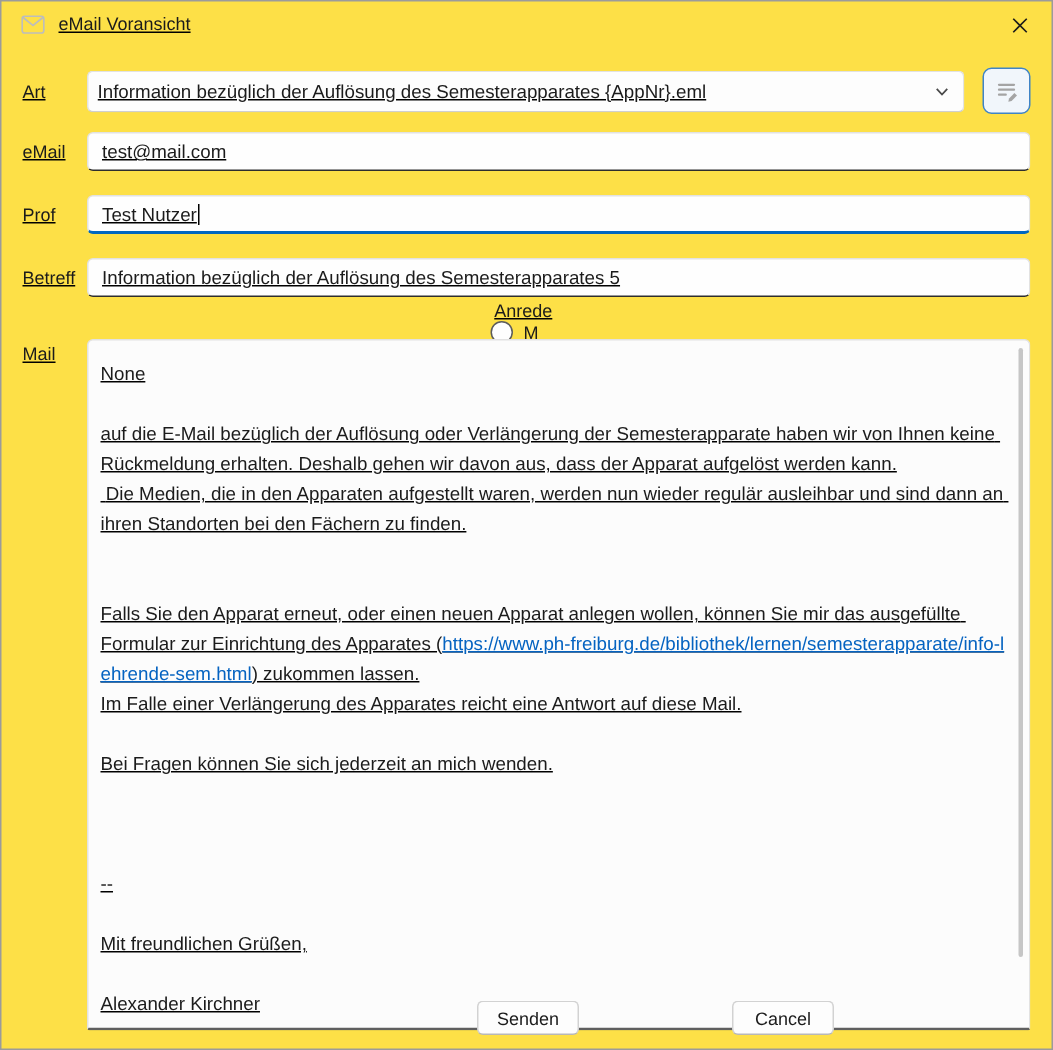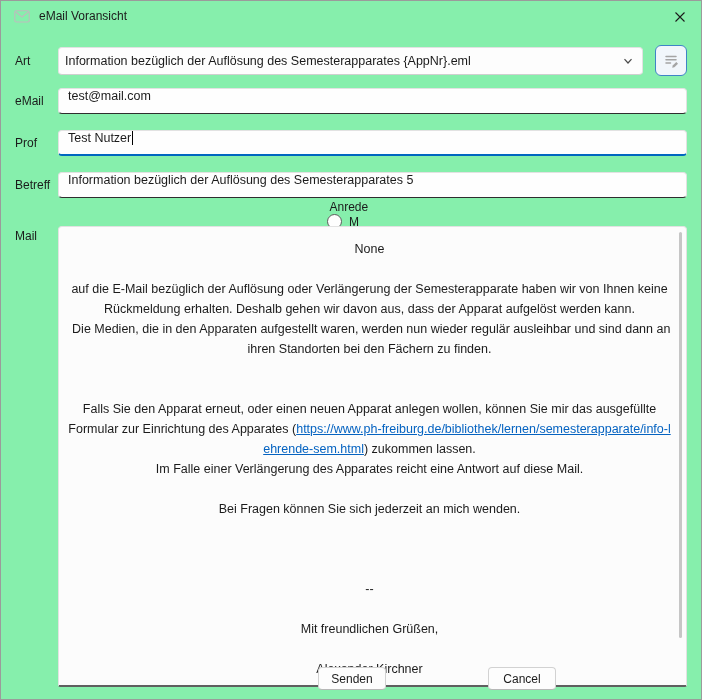--- a/index.html
+++ b/index.html
@@ -1,32 +1,32 @@
 <!DOCTYPE html>
 <html><head>
 <meta charset="utf-8">
 <style>
   * { margin:0; padding:0; box-sizing:border-box; }
   html,body { width:702px; height:700px; }
   body { font-family:"Liberation Sans", sans-serif; }
   .dialog {
     position:relative; width:702px; height:700px;
-    background:#86efac; border:1px solid #9b9b9b; overflow:hidden;
+    background:#fde047; border:1px solid #9b9b9b; overflow:hidden;text-decoration:underline;
   }
   .titlebar { height:30px; display:flex; align-items:center; padding-left:13px; }
   .titlebar .title { font-size:12px; color:#1b1b1b; margin-left:9px; }
   .close-btn { position:absolute; top:6px; right:10px; width:22px; height:20px;
     display:flex; align-items:center; justify-content:center; cursor:default; }
   .content { padding:0 14px; }
   .row { display:flex; align-items:center; }
   .lbl { width:43px; min-width:43px; font-size:12px; color:#1b1b1b; }
   .field {
     flex:1; height:26px; background:#fefefe; border:1px solid #e2e2e2;
     border-bottom:1px solid #2e2e2e; border-radius:4px;
-    display:flex; align-items:flex-start; padding-left:9px;
+    display:flex; align-items:center; padding-left:9px;
     font-size:12.5px; color:#1b1b1b;
   }
   .field.focused { border-bottom:2px solid #0067c0; }
   .combo-row { margin-top:14px; }
   .combobox {
     flex:1; height:28px; background:#fdfdfd; border:1px solid #e2e2e2;
     border-bottom:1px solid #cfcfcf; border-radius:4px;
     display:flex; align-items:center; padding:0 8px 0 6px;
     font-size:12.5px; color:#1b1b1b;gap:10px;
   }
@@ -47,21 +47,20 @@
   .mail-row { align-items:flex-start; }
   .mail-row .lbl { padding-top:3px; }
   .mailbox {
     position:relative; flex:1; height:461px; background:#fcfcfc;
     border:1px solid #e2e2e2; border-bottom:2px solid #5f5f5f;
     border-radius:4px 4px 2px 2px; overflow:hidden;
   }
   .mail-text {
     white-space:pre-wrap; font-size:12.5px; line-height:20px; color:#1b1b1b;
     padding:12px 14px 0 8px;
-    text-align:center;
   }
   .mail-text a { color:#0563c1; text-decoration:underline; word-break:break-all; }
   .vscroll { position:absolute; top:5px; right:4px; width:3px; height:406px;
     background:#c6c6c6; border-radius:2px; }
   .footer { position:absolute; left:0; top:666px; width:626px; height:24px; }
   .btn {
     position:absolute; top:0; width:68px; height:23px;
     background:#fdfdfd; border:1px solid #d2d2d2; border-bottom-color:#b8b8b8;
     border-radius:4px; font-size:12px; color:#1b1b1b;
     display:flex; align-items:center; justify-content:center;

